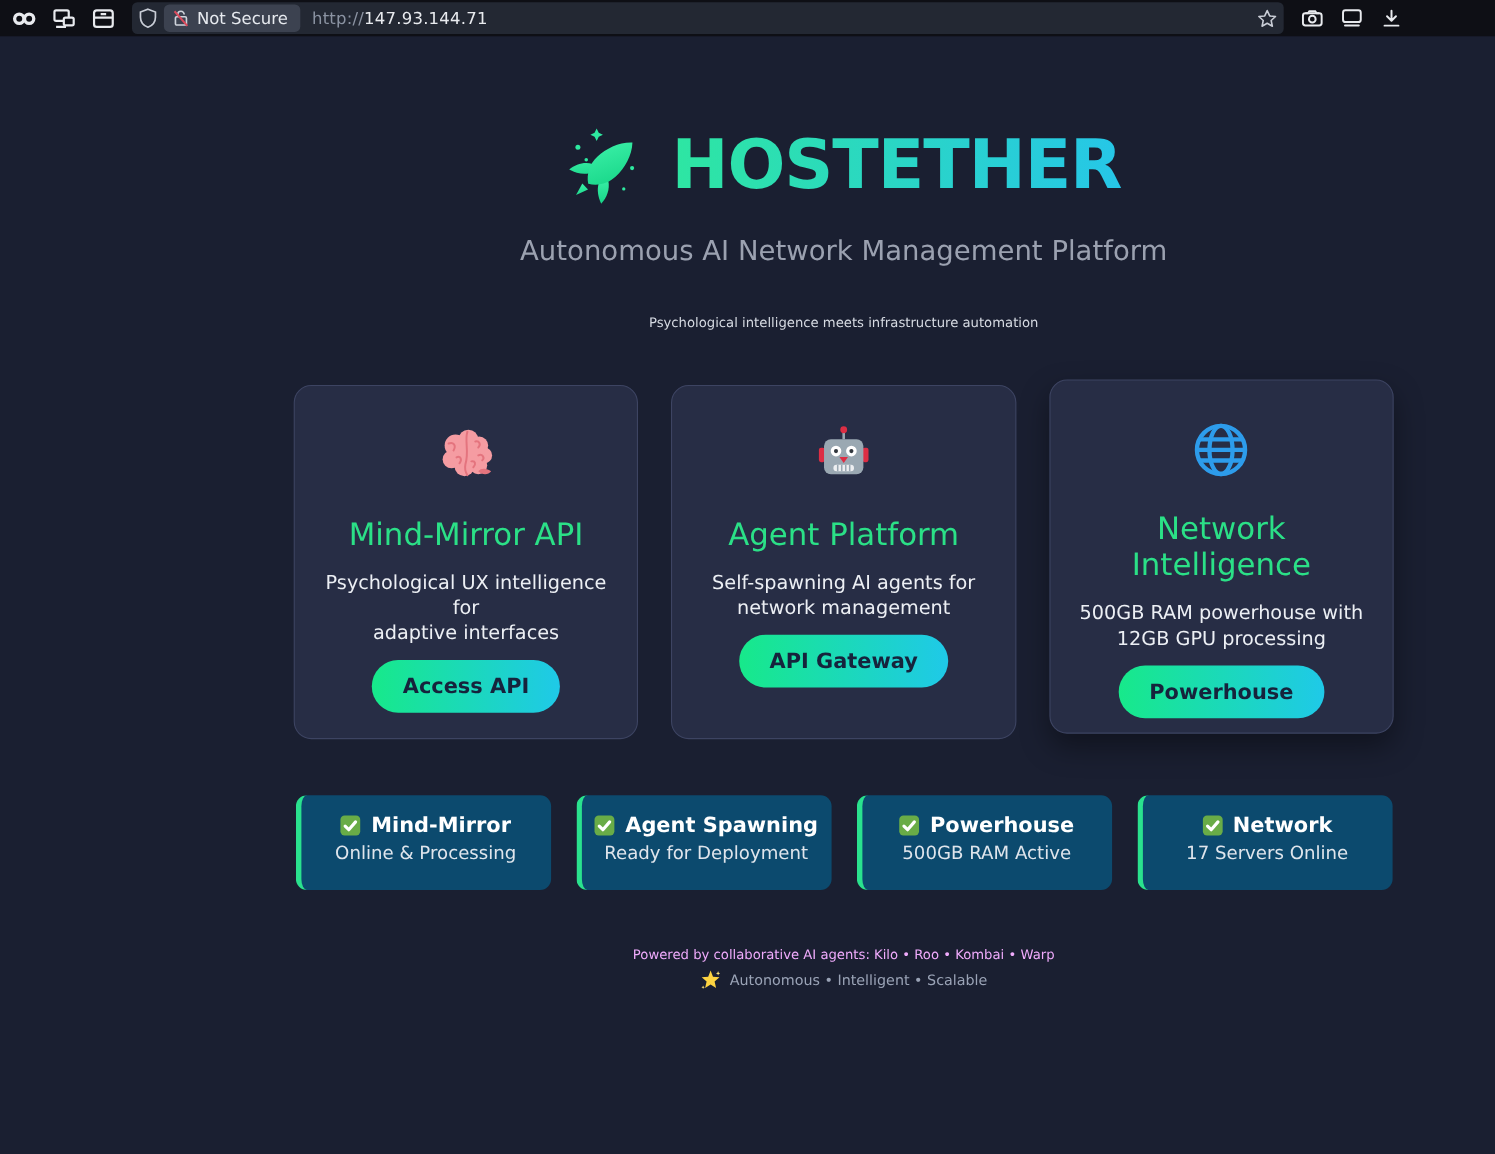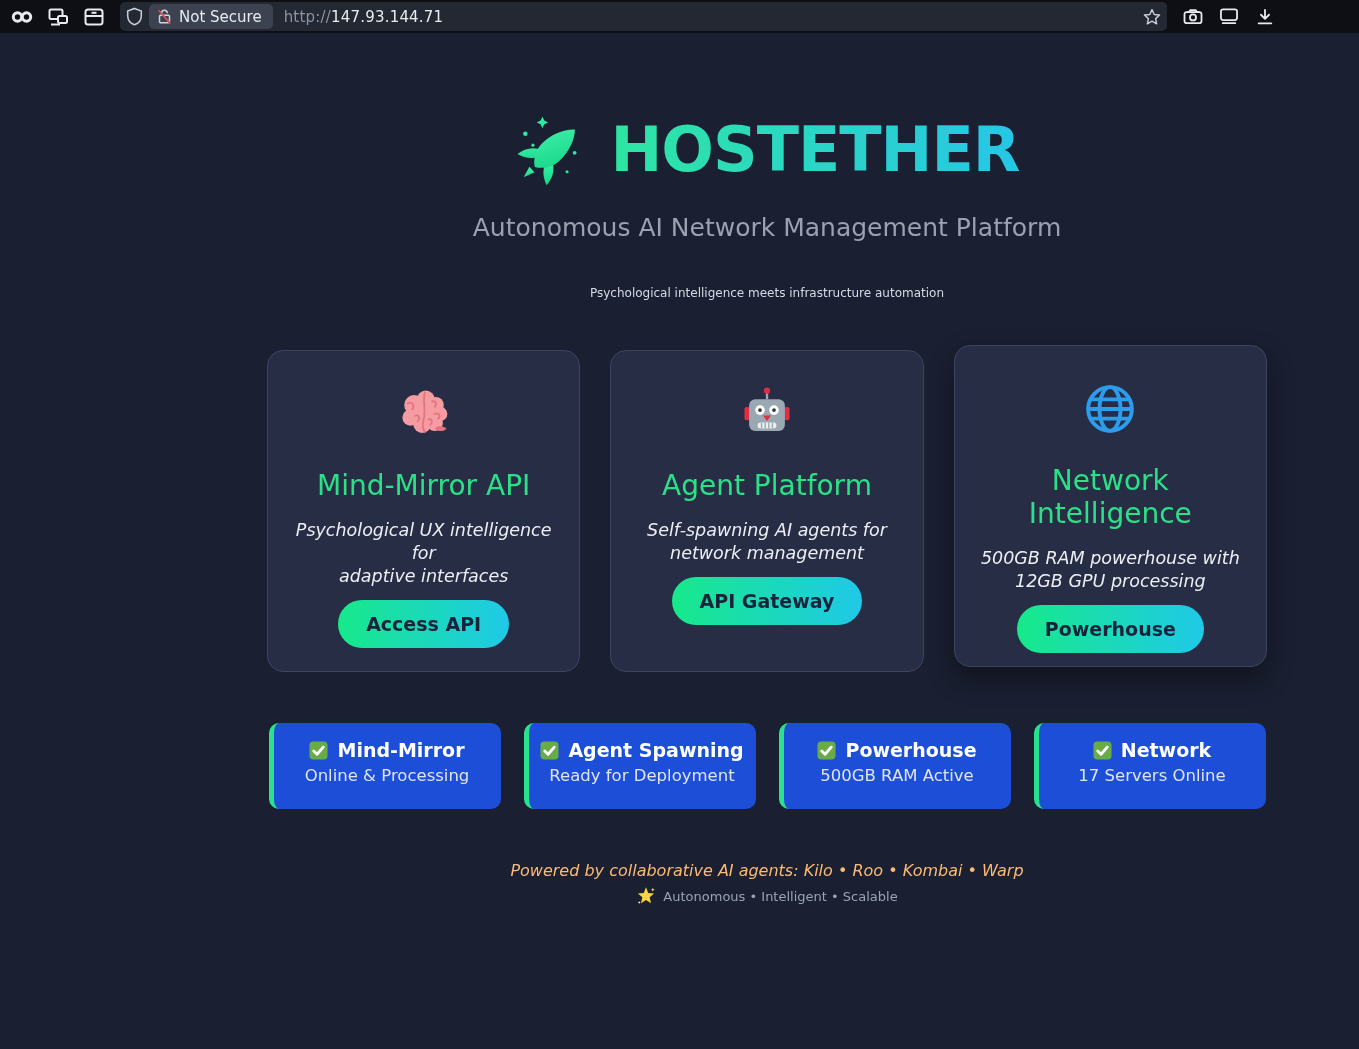--- a/index.html
+++ b/index.html
@@ -33,35 +33,35 @@
   .subtitle { margin-top:24px; font-size:25px; color:#9ba1b0; font-weight:400; }
   .tagline { margin-top:44px; font-size:12px; color:#d6dae2; }
 
   .cards { margin-top:50px; display:flex; justify-content:center; gap:30px; }
   .card { width:314px; height:322px; background:#272d45; border:1px solid #3d4462;
           border-radius:16px; padding:34px 24px 0; text-align:center; }
   .card.elevated { transform:translateY(-5px); box-shadow:0 12px 26px rgba(0,0,0,.38); }
   .card-emoji { height:58px; display:flex; align-items:center; justify-content:center; }
   .card-title { margin-top:26px; font-size:28px; color:#2be087; font-weight:400; }
   .card-desc { margin-top:17px; font-size:17.5px; line-height:1.32; color:#eceff4;
-               white-space:pre-line;font-style:italic; }
+               white-space:pre-line; }
   .card-btn { margin-top:12px; display:inline-block; border:none; cursor:pointer;
               padding:13px 28px; border-radius:26px; font-size:19px; font-weight:700;
               color:#16233c; background:linear-gradient(90deg,#17e98a,#1fc9e8);
               font-family:"DejaVu Sans", sans-serif; }
 
   .badges { margin-top:51px; display:flex; justify-content:center; gap:23px; }
-  .badge { width:232px; height:86px; background:#1d4ed8; border-left:5px solid #2ae28e;
+  .badge { width:232px; height:86px; background:#0c4a6e; border-left:5px solid #2ae28e;
            border-radius:10px; padding-top:14px; text-align:center; }
   .badge-title { font-size:19px; font-weight:700; color:#fff; line-height:26px;
                  display:flex; align-items:center; justify-content:center; gap:9px; }
   .badge-sub { margin-top:3px; font-size:16.5px; color:#dfe5ec; }
 
   .footer { margin-top:52px; }
-  .credits { font-size:16px; font-style:italic; color:#fdba74; }
+  .credits { font-size:12px; color:#f0abfc; }
   .motto { margin-top:6px; font-size:13px; color:#9aa3b6;
            display:flex; align-items:center; justify-content:center; gap:7px; }
 
   svg { display:block; }
 </style>
 </head>
 <body>
 
 <div class="toolbar">
   <div class="tb-group tb-left">

